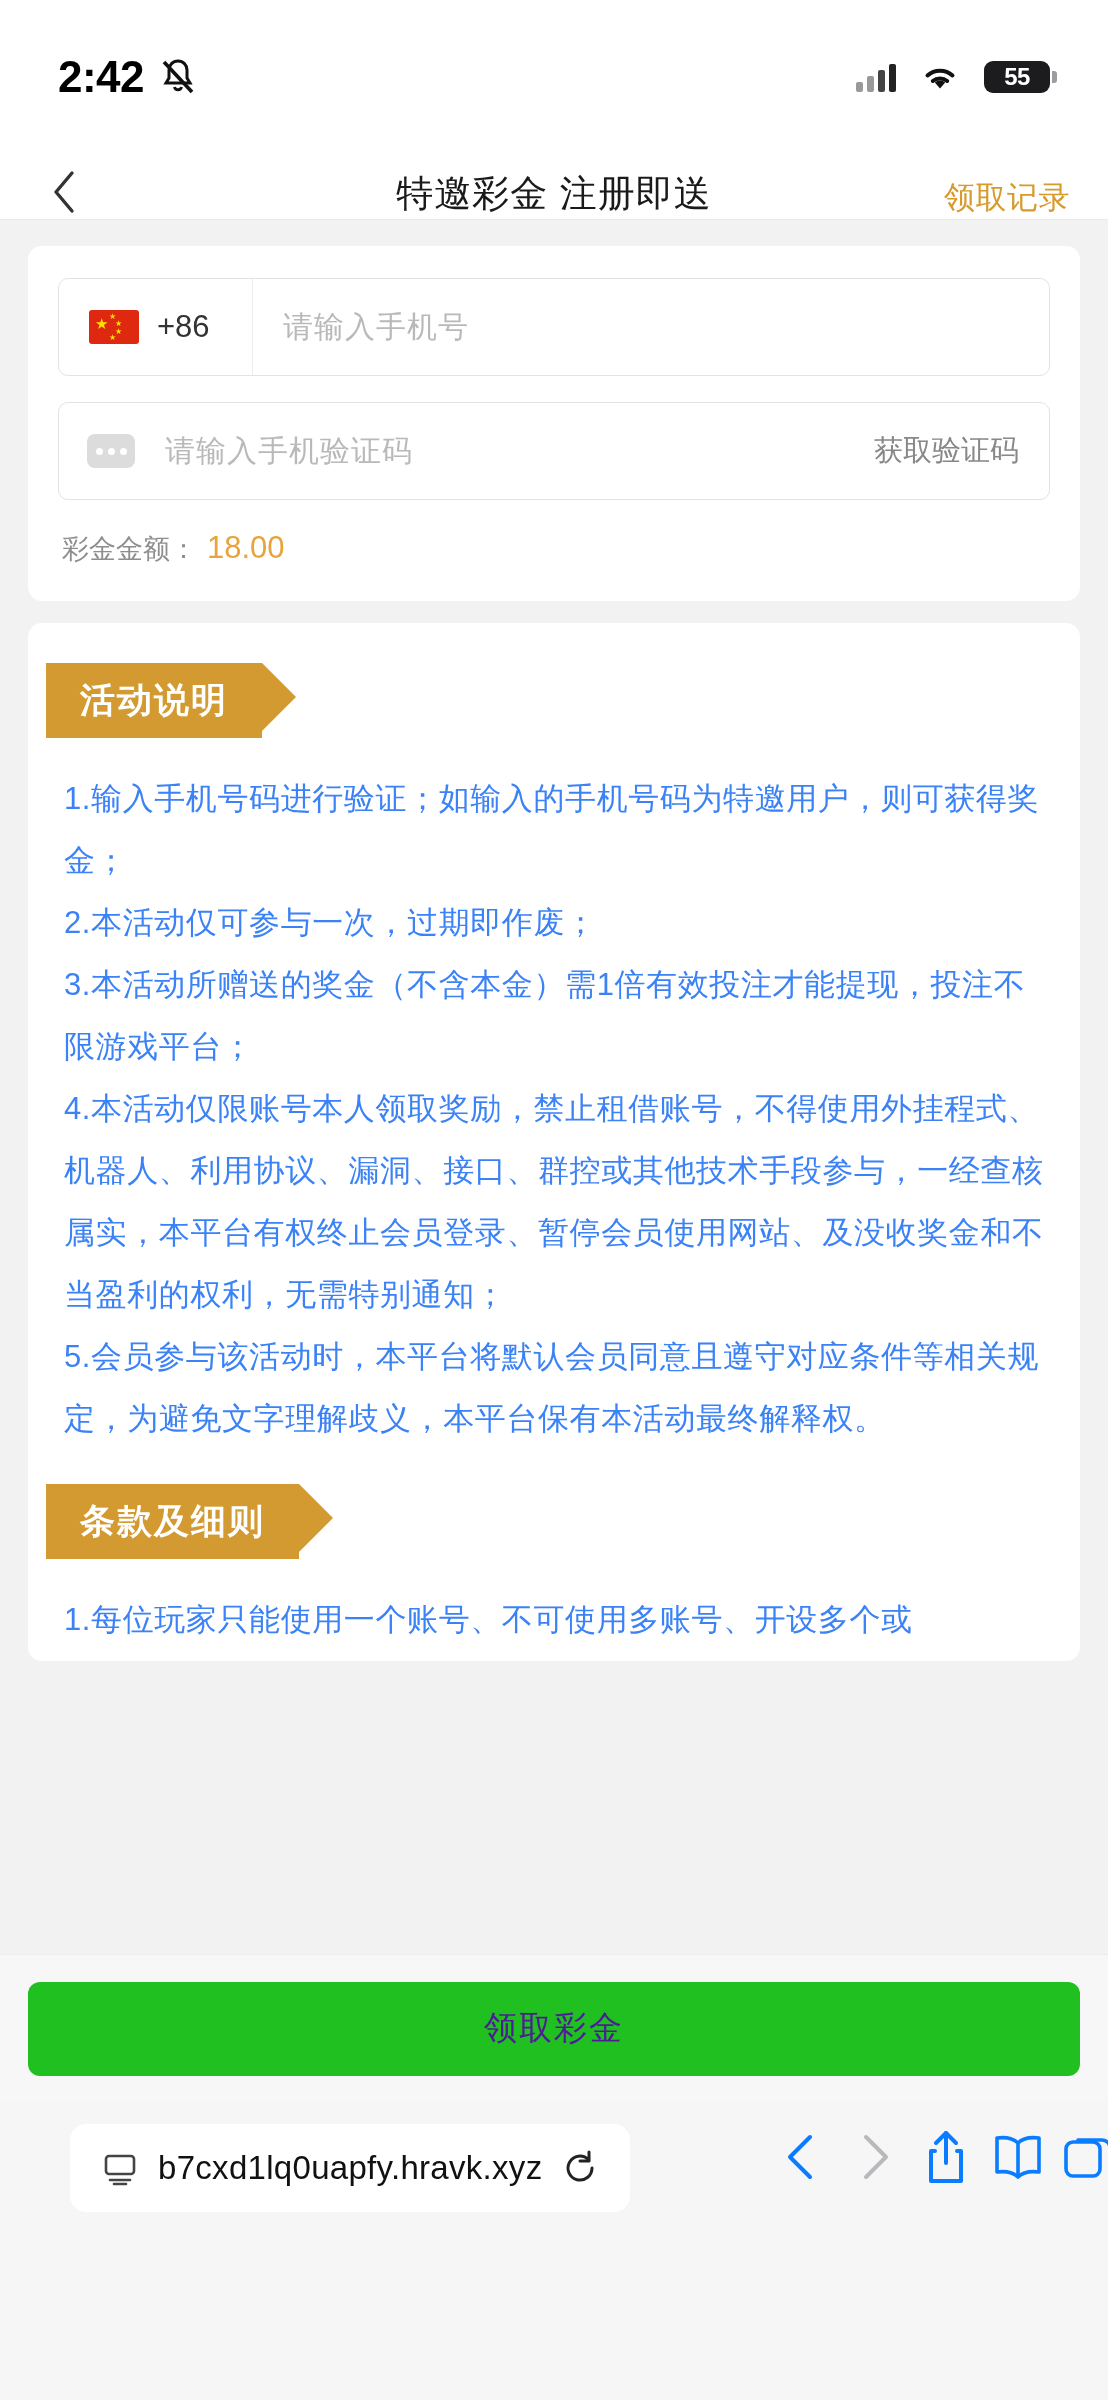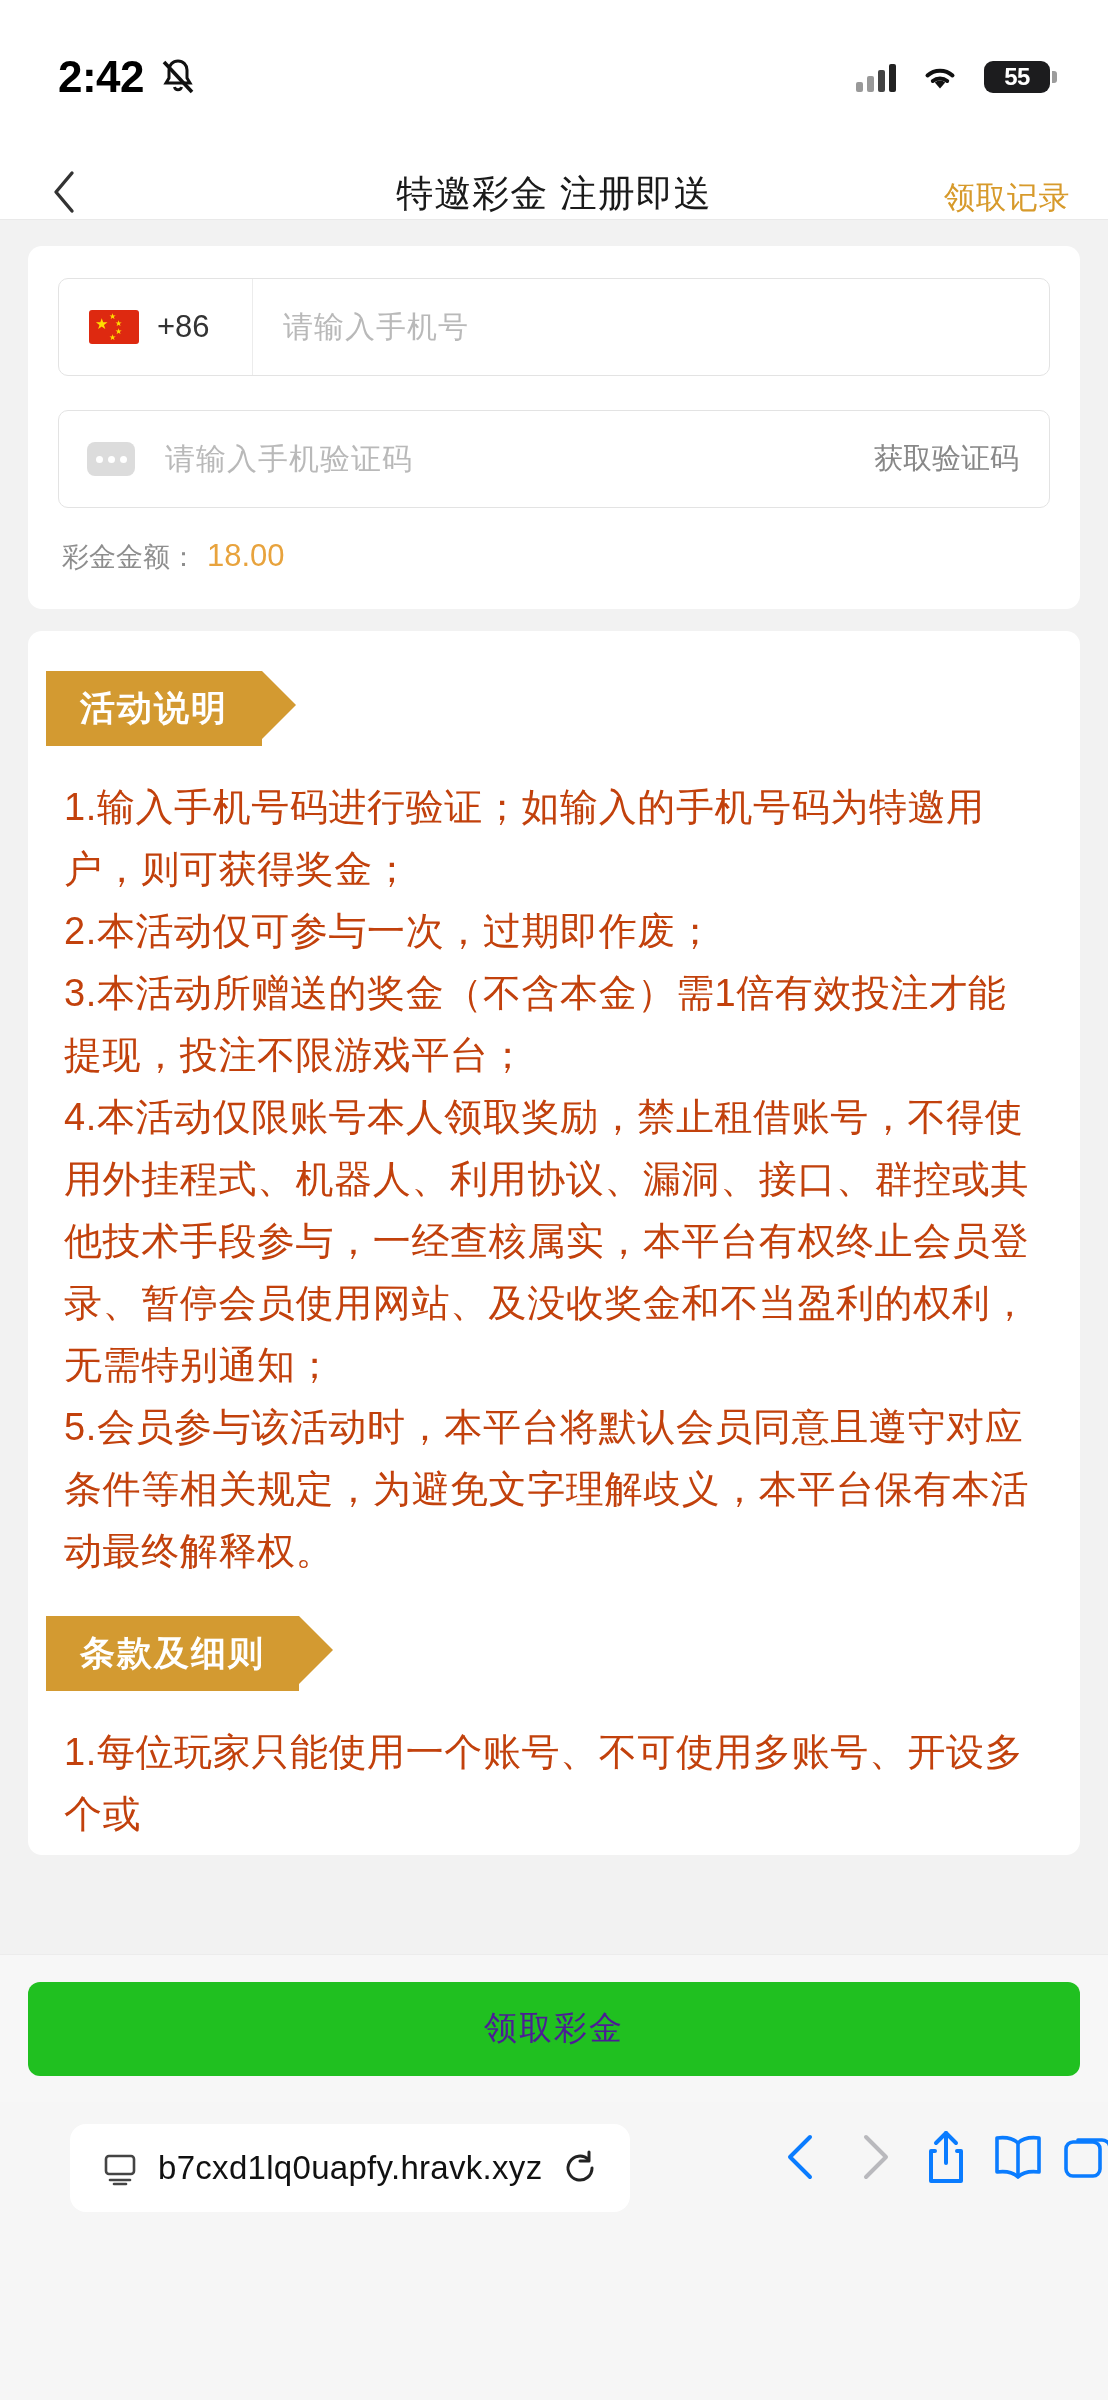--- a/index.html
+++ b/index.html
@@ -123,21 +123,21 @@
     padding: 32px 30px 34px 30px;
   }
   .field {
     height: 98px;
     border: 1px solid #e3e3e3;
     border-radius: 10px;
     display: flex;
     align-items: center;
     background: #fff;
   }
-  .field + .field { margin-top: 34px; }
+  .field + .field { margin-top: 26px; }
   .cc {
     width: 194px;
     height: 100%;
     display: flex;
     align-items: center;
     gap: 18px;
     padding-left: 30px;
     border-right: 1px solid #ececec;
     flex: 0 0 auto;
   }
@@ -217,23 +217,23 @@
     position: absolute;
     right: -34px; top: 0;
     width: 0; height: 0;
     border-top: 34px solid transparent;
     border-bottom: 34px solid transparent;
     border-left: 34px solid #d39a31;
   }
   .ribbon-wrap { padding-left: 0; }
   .para {
     padding: 30px 36px 0 36px;
-    font-size: 38px;
+    font-size: 31px;
     line-height: 62px;
-    color: #c2410c;
+    color: #3b82f6;
     letter-spacing: 0.6px;
   }
   .para p { margin: 0; }
   .gap { height: 34px; }
 
   
   .cta-bar {
     position: absolute;
     left: 0; right: 0;
     bottom: 298px;

